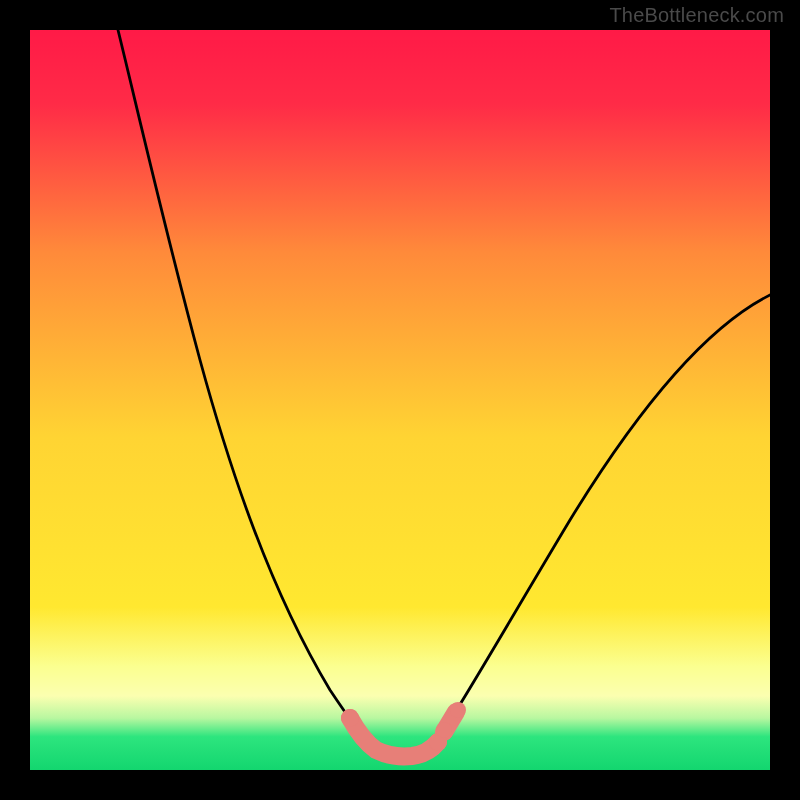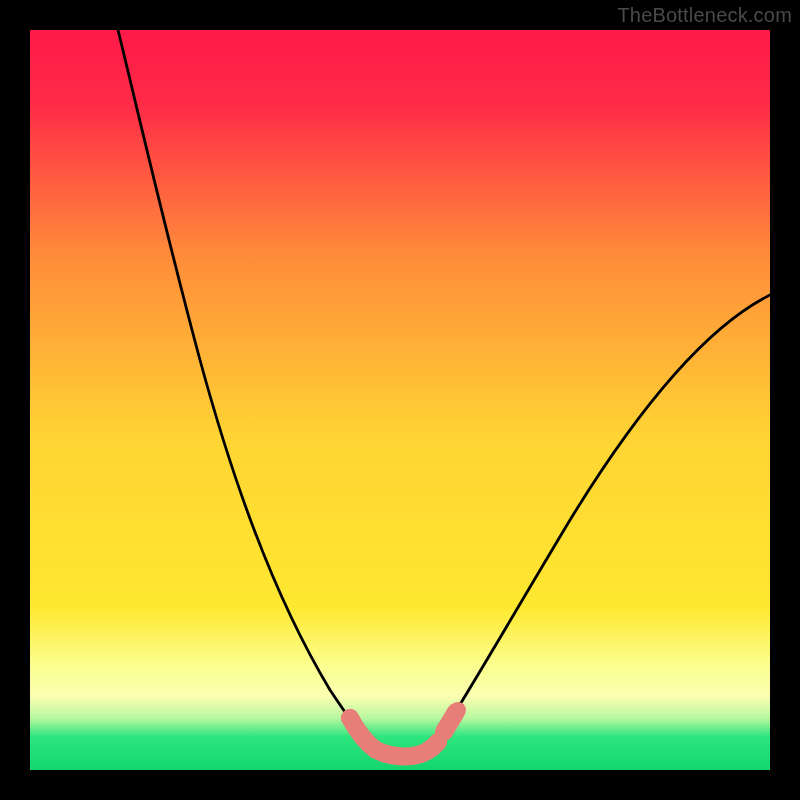--- a/index.html
+++ b/index.html
@@ -22,21 +22,21 @@
   .plot {
     position: absolute;
     left: 30px;
     top: 30px;
     width: 740px;
     height: 740px;
   }
   .watermark {
     position: absolute;
     top: 4px;
-    right: 8px;
+    right: 16px;
     color: #4a4a4a;
     font-size: 20px;
     letter-spacing: 0.2px;
     font-weight: 500;
   }
 </style>
 </head>
 <body>
 
 <div class="frame">

